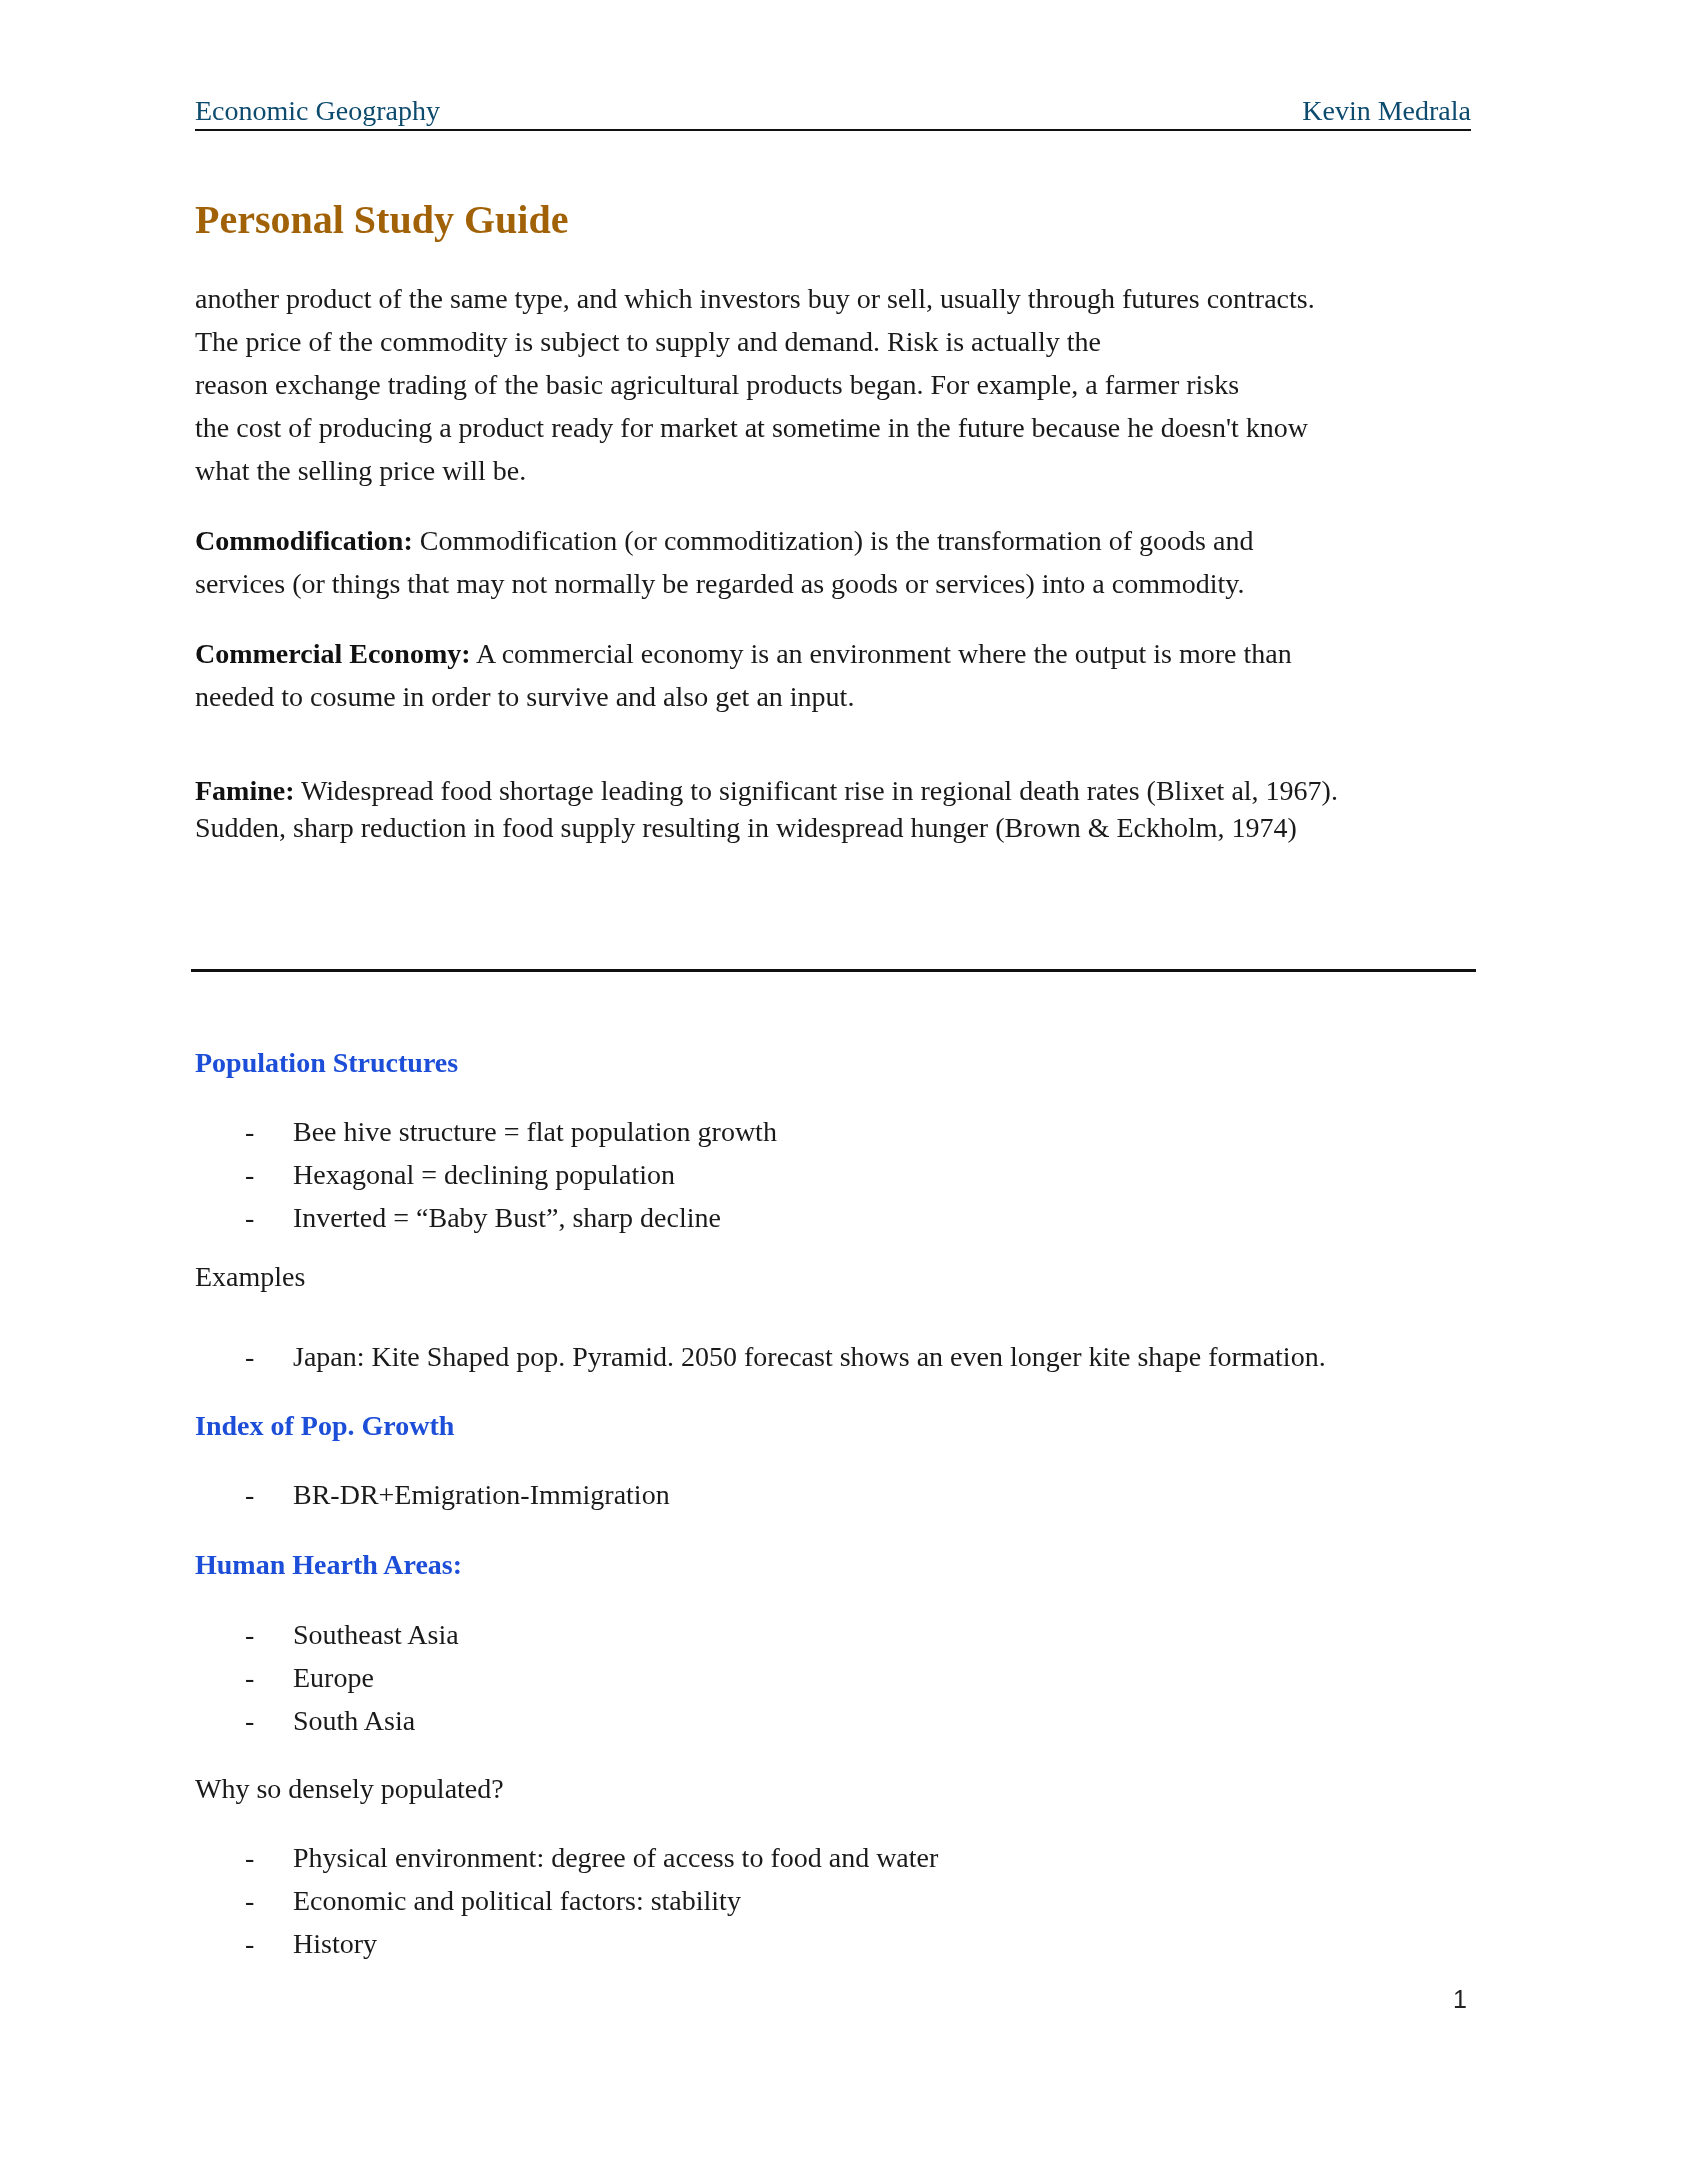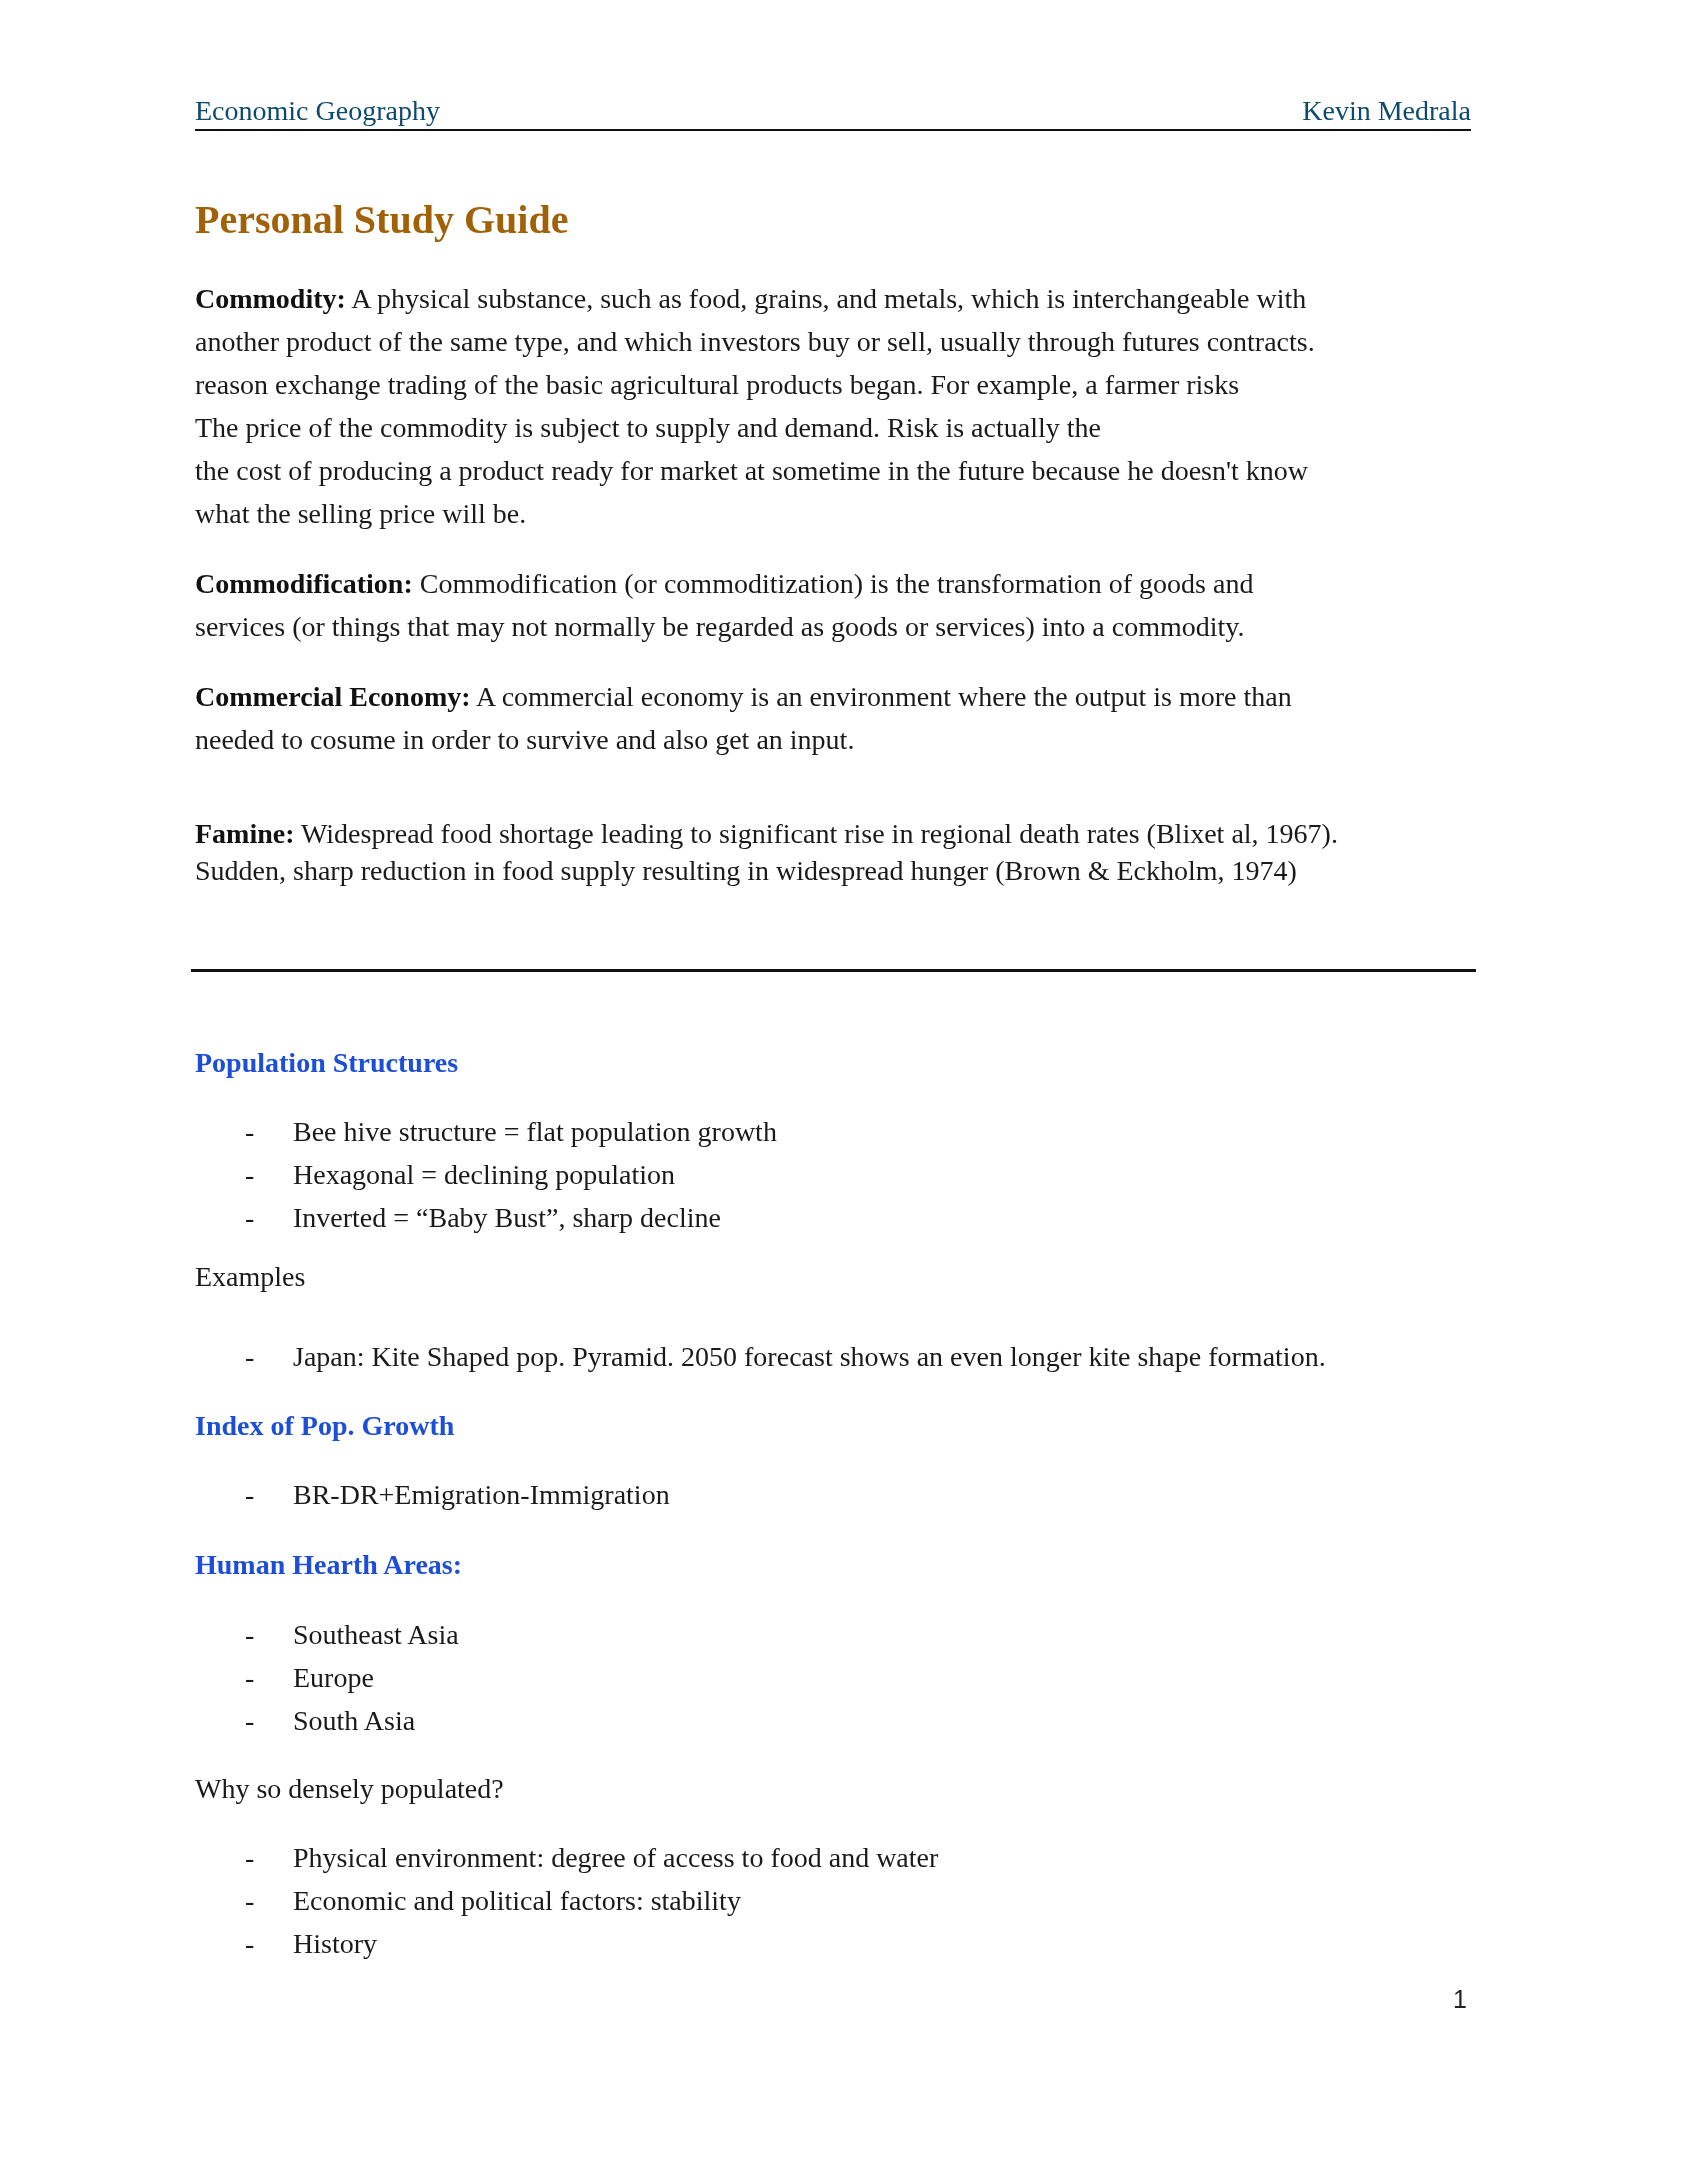--- a/index.html
+++ b/index.html
@@ -39,24 +39,23 @@
 
   <div class="header">
     <span class="left">Economic Geography</span>
     <span class="right">Kevin Medrala</span>
   </div>
 
   <div class="title">Personal Study Guide</div>
 
   <div class="defs">
     <p class="def">
-      <span class="line"><span class="term">Commodity:</span><span> A physical substance, such as food, grains, and metals, which is interchangeable with</span></span>
       <span class="line">another product of the same type, and which investors buy or sell, usually through futures contracts.</span>
+      <span class="line">The price of the commodity is subject to supply and demand. Risk is actually the</span>
       <span class="line">reason exchange trading of the basic agricultural products began. For example, a farmer risks</span>
-      <span class="line">The price of the commodity is subject to supply and demand. Risk is actually the</span>
       <span class="line">the cost of producing a product ready for market at sometime in the future because he doesn't know</span>
       <span class="line">what the selling price will be.</span>
     </p>
     <div class="def-gap"></div>
     <p class="def">
       <span class="line"><span class="term">Commodification:</span><span> Commodification (or commoditization) is the transformation of goods and</span></span>
       <span class="line">services (or things that may not normally be regarded as goods or services) into a commodity.</span>
     </p>
     <div class="def-gap"></div>
     <p class="def">

